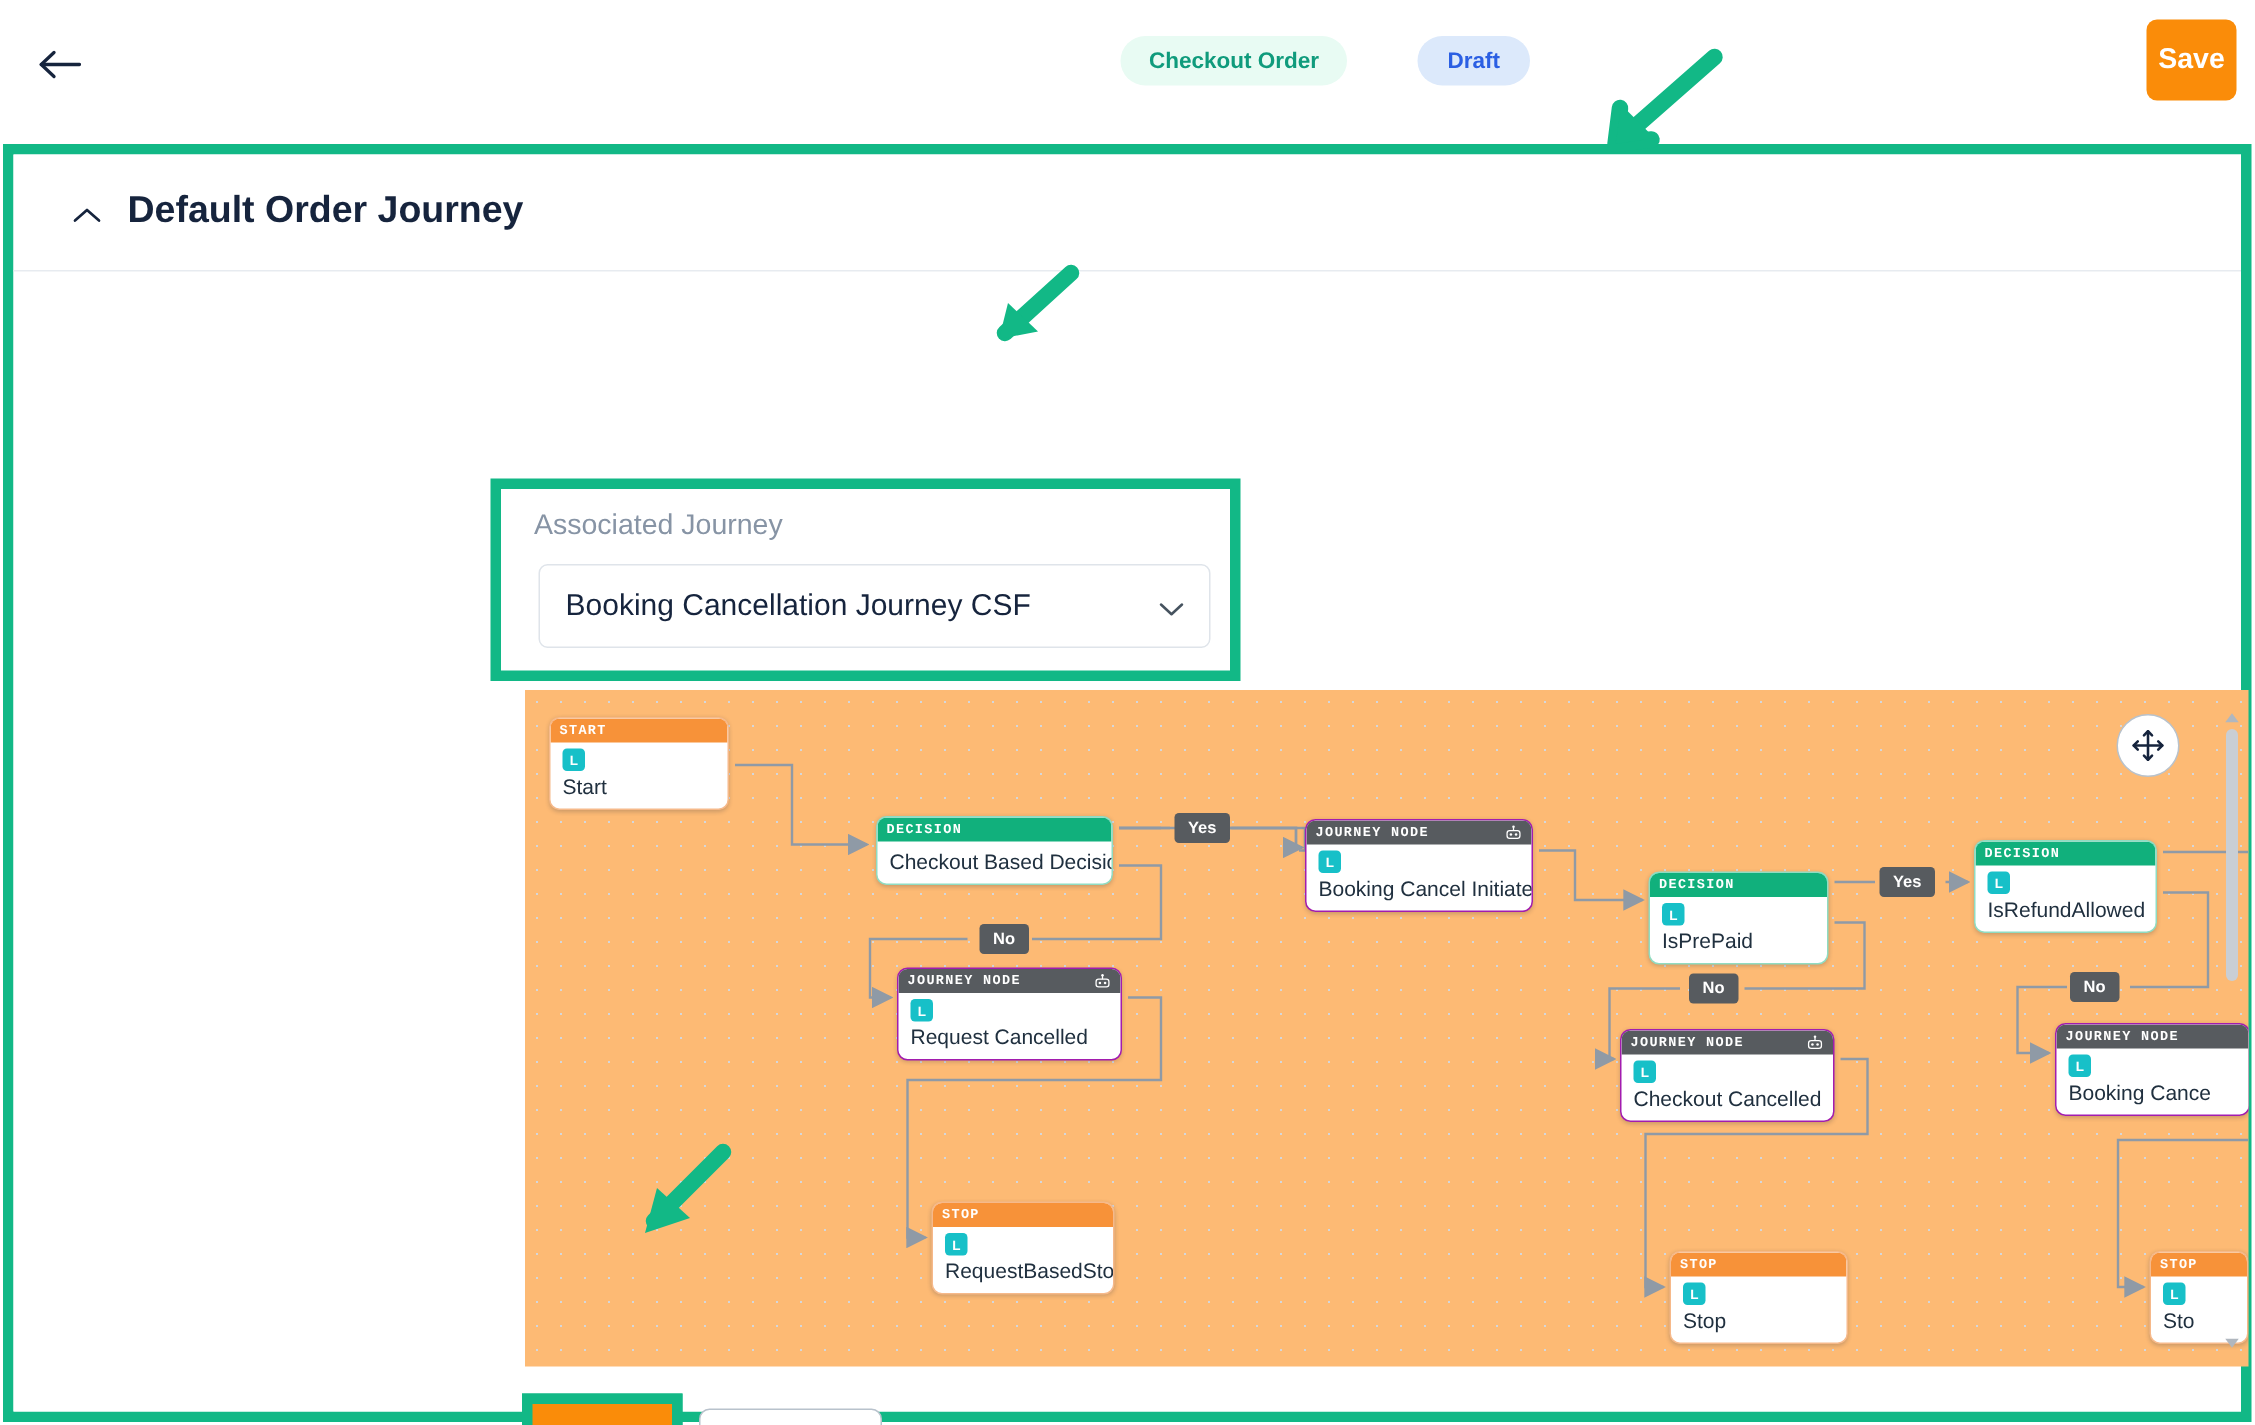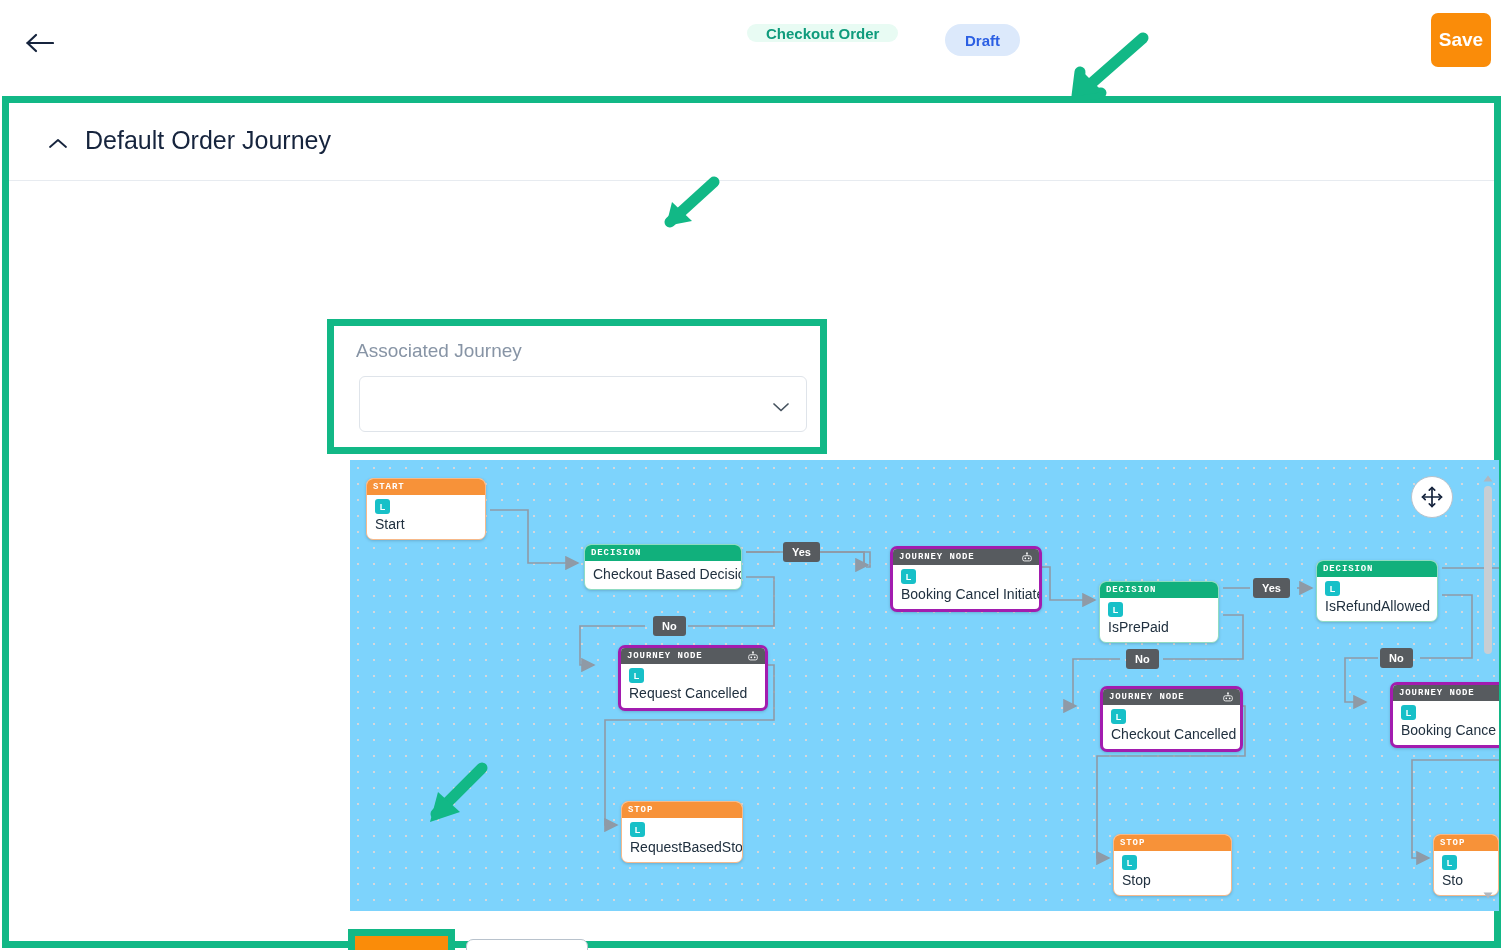--- a/index.html
+++ b/index.html
@@ -24,21 +24,21 @@
     cursor: pointer;
   }
   .back-arrow svg { display: block; }
   .page-title {
     position: absolute; left: 70px; top: 18px;
     font-size: 31px; font-weight: bold; color: #16243d;
     letter-spacing: -0.2px; white-space: nowrap;
   }
   .badge {
     position: absolute; top: 24px;
-    height: 18px; border-radius: 17px;
+    height: 33px; border-radius: 17px;
     display: flex; align-items: center; justify-content: center;
     font-size: 15px; font-weight: bold; white-space: nowrap;
   }
   .badge-type { left: 747px; padding: 0 19px; background: #e8fbf3; color: #0f9b7c; }
   .badge-status { left: 945px; padding: 16px 20px; background: #dce9fb; color: #2b5fe3; }
 
   .save-top {
     position: absolute; right: 12px; top: 13px;
     width: 60px; height: 54px;
     background: #fa8c09; border: none; border-radius: 7px;
@@ -63,21 +63,21 @@
     display: flex; align-items: center;
   }
   .chevron-up {
     position: absolute; left: 38px; top: 32px;
     width: 22px; height: 16px;
     display:flex; align-items:center; justify-content:center;
     cursor: pointer;
   }
   .section-title {
     position: absolute; left: 76px; top: 23px;
-    font-size: 25px; font-weight: normal; color: #16243d;
+    font-size: 25px; font-weight: bold; color: #16243d;
   }
 
   
   .side-nav { position: absolute; left: 54px; top: 154px; width: 240px; }
   .side-item {
     font-size: 19px; font-weight: bold; margin-bottom: 35px;
     cursor: pointer; white-space: nowrap;
   }
   .side-item.active { color: #fba03c; }
   .side-item.inactive { color: #8794a5; }
@@ -106,21 +106,21 @@
   }
   .chevron-down {
     position: absolute; right: 16px; top: 22px;
     width: 18px; height: 12px;
   }
 
   
   .canvas-wrap {
     position: absolute; left: 341px; top: 357px;
     width: 1149px; height: 451px;
-    background: #7dd3fc;
+    background: #fdba74;
     overflow: hidden;
   }
   .canvas-dots {
     position: absolute; inset: 0;
     background-image: radial-gradient(#d4d7dc 1px, transparent 1px);
     background-size: 16px 16px;
   }
   .edges { position: absolute; left: 0; top: 0; width: 1149px; height: 451px; }
 
   .node {
@@ -137,21 +137,21 @@
     font-size: 9px; font-weight: bold; letter-spacing: .9px;
     color: #ffffff;
     font-family: "Liberation Mono", monospace;
   }
   .node.start   { border: 1px solid #f6b98a; }
   .node.start   .node-hdr { background: #f79239; }
   .node.stop    { border: 1px solid #f6b98a; }
   .node.stop    .node-hdr { background: #f79239; }
   .node.decision{ border: 1px solid #8fdcc2; }
   .node.decision .node-hdr { background: #11b07c; }
-  .node.journey { border: 3px solid #a21caf; margin-left: 20px; }
+  .node.journey { border: 1px solid #a21caf; }
   .node.journey .node-hdr { background: #575b5f; }
 
   .node-body { padding: 4px 8px 7px 8px; }
   .lbadge {
     width: 15px; height: 15px; border-radius: 3px;
     background: #17c0c8; color: #fff;
     font-size: 9px; font-weight: bold;
     display: flex; align-items: center; justify-content: center;
     margin-bottom: 2px;
   }
@@ -248,20 +248,21 @@
           <path d="M2 10 L10 3 L18 10" fill="none" stroke="#16243d" stroke-width="1.8" stroke-linecap="round" stroke-linejoin="round"></path>
         </svg>
       </div>
       <div class="section-title">Default Order Journey</div>
     </div>
 
 
     <div class="assoc-highlight">
       <div class="assoc-label">Associated Journey</div>
       <div class="select-box">
+        <span class="select-value">Booking Cancellation Journey CSF</span>
         <span class="chevron-down">
           <svg width="18" height="12" viewBox="0 0 18 12" aria-hidden="true">
             <path d="M2 3 L9 9.5 L16 3" fill="none" stroke="#46535f" stroke-width="1.7" stroke-linecap="round" stroke-linejoin="round"></path>
           </svg>
         </span>
       </div>
     </div>
 
     <div class="canvas-wrap">
       <div class="canvas-dots"></div>

